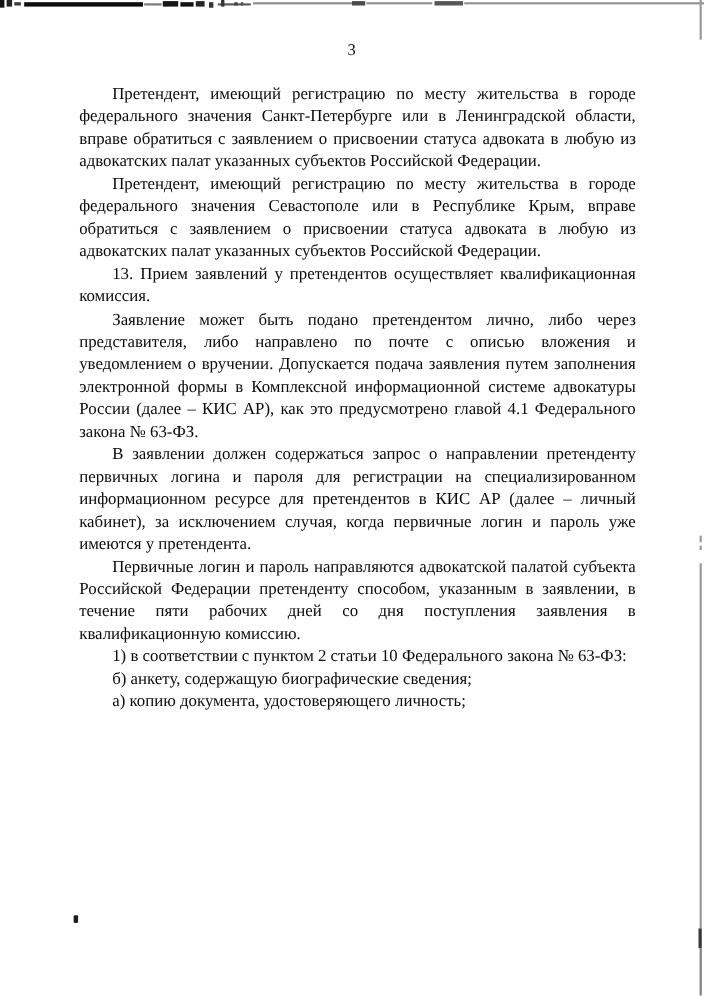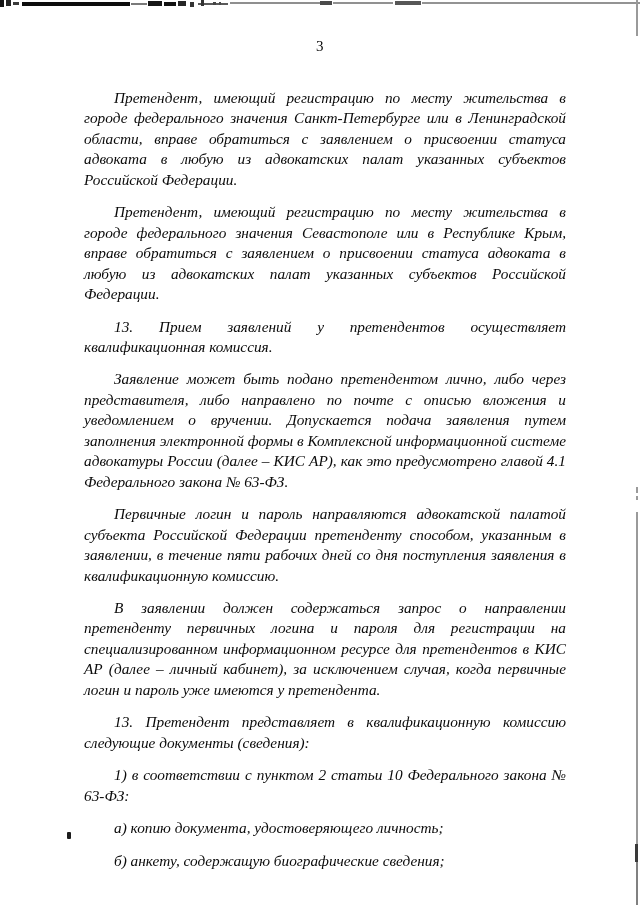--- a/index.html
+++ b/index.html
@@ -31,24 +31,23 @@
     position: absolute;
     top: 76px;
     left: 72px;
     width: 506px;
     font-size: 15.3px;
     line-height: 20.45px;
     text-align: justify;
     text-justify: inter-word;
   }
   .text-body p {
-    margin: 12px;
+    margin: 0;
     padding: 0;
     text-indent: 30px;
-    font-style: italic;
   }
   
   .top-bar { position: absolute; top: 0; left: 0; width: 640px; height: 8px; }
   .seg { position: absolute; }
   .s1  { left: 0;   top: 0; width: 4px;   height: 7px; background: #141414; }
   .s2  { left: 6;   top: 0; width: 5px;   height: 6px; background: #242424; left: 6px; }
   .s3  { left: 13px;  top: 2px; width: 6px;   height: 3px; background: #3a3a3a; }
   .s4  { left: 22px;  top: 2px; width: 108px; height: 4px; background: #0d0d0d; }
   .s5  { left: 131px; top: 3px; width: 16px;  height: 2px; background: #7a7a7a; }
   .s6  { left: 148px; top: 1px; width: 14px;  height: 5px; background: #171717; }
@@ -115,23 +114,22 @@
   <div class="seg r5"></div>
   <div class="seg r6"></div>
 
   <div class="page-number">3</div>
 
   <div class="text-body">
     <p>Претендент, имеющий регистрацию по месту жительства в городе федерального значения Санкт-Петербурге или в Ленинградской области, вправе обратиться с заявлением о присвоении статуса адвоката в любую из адвокатских палат указанных субъектов Российской Федерации.</p>
     <p>Претендент, имеющий регистрацию по месту жительства в городе федерального значения Севастополе или в Республике Крым, вправе обратиться с заявлением о присвоении статуса адвоката в любую из адвокатских палат указанных субъектов Российской Федерации.</p>
     <p>13. Прием заявлений у претендентов осуществляет квалификационная комиссия.</p>
     <p>Заявление может быть подано претендентом лично, либо через представителя, либо направлено по почте с описью вложения и уведомлением о вручении. Допускается подача заявления путем заполнения электронной формы в Комплексной информационной системе адвокатуры России (далее – КИС АР), как это предусмотрено главой 4.1 Федерального закона № 63-ФЗ.</p>
+    <p>В заявлении должен содержаться запрос о направлении претенденту первичных логина и пароля для регистрации на специализированном информационном ресурсе для претендентов в КИС АР (далее – личный кабинет), за исключением случая, когда первичные логин и пароль уже имеются у претендента.</p>
     <p>Первичные логин и пароль направляются адвокатской палатой субъекта Российской Федерации претенденту способом, указанным в заявлении, в течение пяти рабочих дней со дня поступления заявления в квалификационную комиссию.</p>
-    <p>В заявлении должен содержаться запрос о направлении претенденту первичных логина и пароля для регистрации на специализированном информационном ресурсе для претендентов в КИС АР (далее – личный кабинет), за исключением случая, когда первичные логин и пароль уже имеются у претендента.</p>
-    <p>13. Претендент представляет в квалификационную комиссию следующие документы (сведения):</p>
     <p>1) в соответствии с пунктом 2 статьи 10 Федерального закона № 63-ФЗ:</p>
+    <p>б) анкету, содержащую биографические сведения;</p>
     <p>а) копию документа, удостоверяющего личность;</p>
-    <p>б) анкету, содержащую биографические сведения;</p>
   </div>
 
   <div class="speck"></div>
 
 </div>
 
 </body></html>

